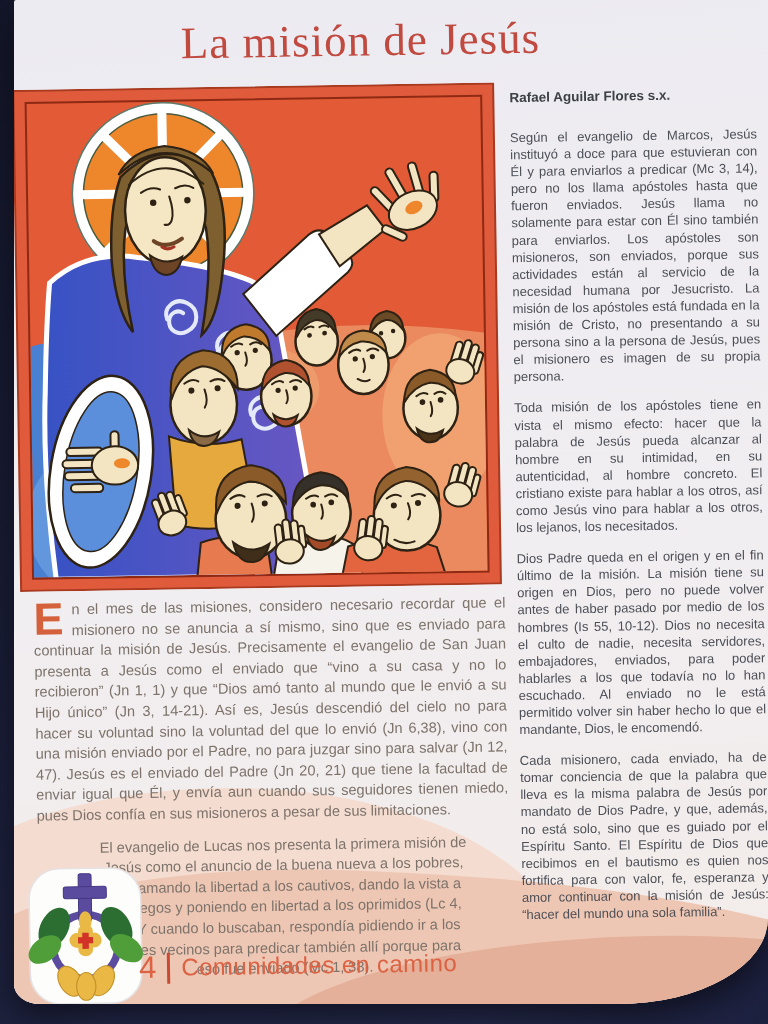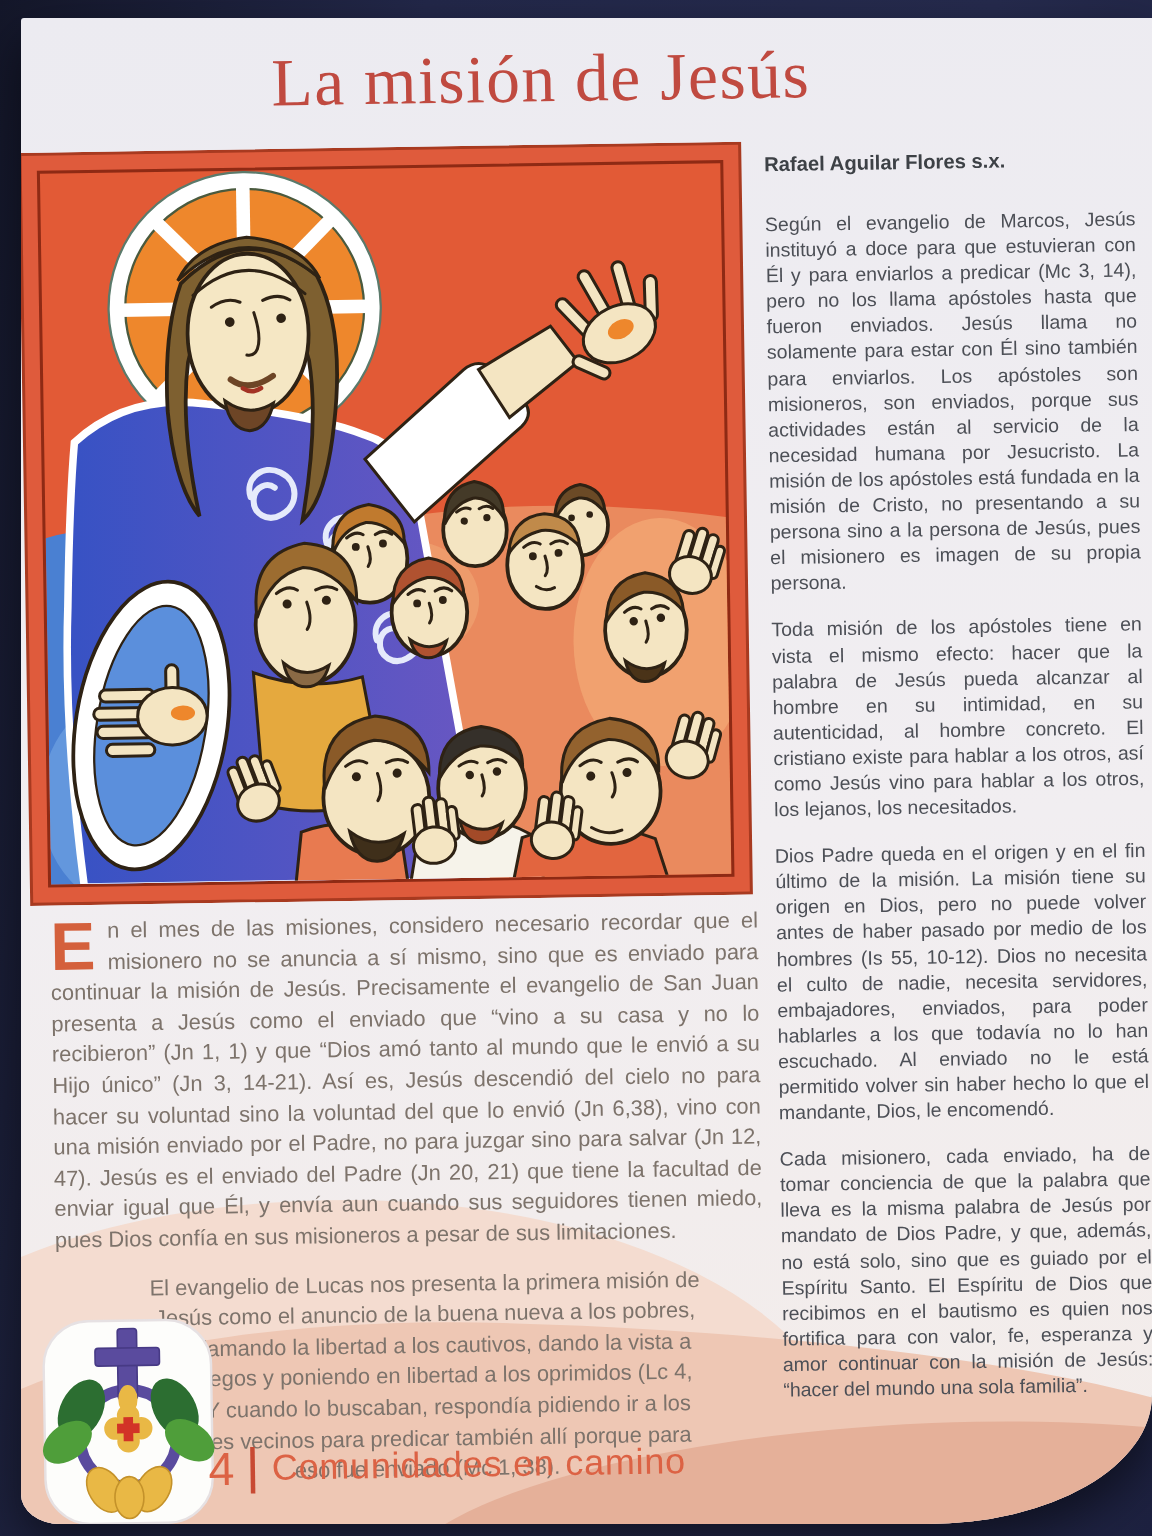--- a/index.html
+++ b/index.html
@@ -2,21 +2,21 @@
 <html><head>
 <meta charset="utf-8">
 <style>
   * { margin:0; padding:0; box-sizing:border-box; }
   html,body { width:768px; height:1024px; }
   body { background:#1c2038; font-family:"Liberation Sans", sans-serif; overflow:hidden; }
 
   .scene { position:relative; width:768px; height:1024px;
            background:linear-gradient(100deg,#14172a 0%,#23284a 30%,#262b4e 70%,#1d2140 100%); }
 
-  .page { position:absolute; left:14px; top:12px; width:754px; height:1004px;
+  .page { position:absolute; left:14px; top:0; width:754px; height:1004px;
           background:linear-gradient(175deg,#ecebf1 0%,#f1eef1 55%,#f3ece9 100%);
           border-radius:2px 0 150px 26px / 2px 0 86px 20px;
           overflow:hidden; box-shadow:0 14px 34px rgba(0,0,0,.55); }
 
   .wave { position:absolute; }
   .w1 { left:-90px; top:788px; width:640px; height:430px; background:#f4dcd0;
         border-radius:48% 52% 0 0 / 130px 170px; }
   .w2 { left:-70px; top:872px; width:920px; height:380px; background:#eec7b4;
         border-radius:42% 58% 0 0 / 120px 90px; transform:rotate(1.6deg); }
   .w3 { left:250px; top:938px; width:660px; height:280px; background:#e5b099;

